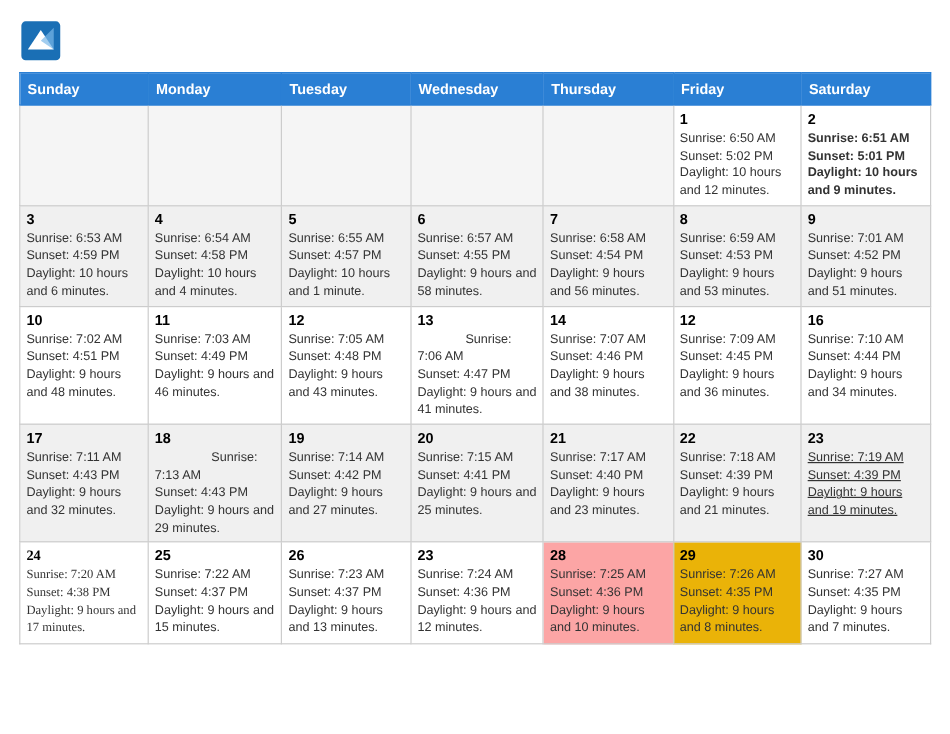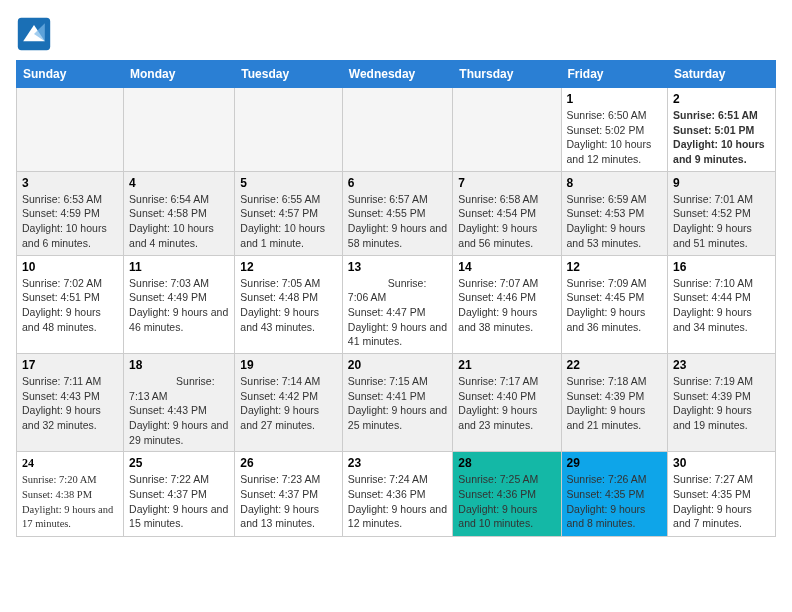--- a/index.html
+++ b/index.html
@@ -197,41 +197,41 @@
 Daylight: 9 hours and 27 minutes.</span></td>
         <td style="background: rgb(240, 240, 240);"><span class="day-num">20</span><span class="day-info" style="white-space: pre-line;">Sunrise: 7:15 AM
 Sunset: 4:41 PM
 Daylight: 9 hours and 25 minutes.</span></td>
         <td style="background: rgb(240, 240, 240);"><span class="day-num">21</span><span class="day-info" style="white-space: pre-line;">Sunrise: 7:17 AM
 Sunset: 4:40 PM
 Daylight: 9 hours and 23 minutes.</span></td>
         <td style="background: rgb(240, 240, 240);"><span class="day-num">22</span><span class="day-info" style="white-space: pre-line; margin-top: 19px;">Sunrise: 7:18 AM
 Sunset: 4:39 PM
 Daylight: 9 hours and 21 minutes.</span></td>
-        <td style="background: rgb(240, 240, 240);"><span class="day-num">23</span><span class="day-info" style="white-space: pre-line;">Sunrise: 7:19 AM
+        <td style="background: rgb(240, 240, 240);"><span class="day-num">23</span><span class="day-info" style="white-space: pre-line; text-decoration: underline;">Sunrise: 7:19 AM
 Sunset: 4:39 PM
 Daylight: 9 hours and 19 minutes.</span></td>
       </tr>
       <tr>
         <td style="background: rgb(255, 255, 255); font-family: Liberation Serif, serif;"><span class="day-num">24</span><span class="day-info" style="white-space: pre-line;">Sunrise: 7:20 AM
 Sunset: 4:38 PM
 Daylight: 9 hours and 17 minutes.</span></td>
         <td style="background: rgb(255, 255, 255);"><span class="day-num">25</span><span class="day-info" style="white-space: pre-line;">Sunrise: 7:22 AM
 Sunset: 4:37 PM
 Daylight: 9 hours and 15 minutes.</span></td>
         <td style="background: rgb(255, 255, 255);"><span class="day-num">26</span><span class="day-info" style="white-space: pre-line;">Sunrise: 7:23 AM
 Sunset: 4:37 PM
 Daylight: 9 hours and 13 minutes.</span></td>
         <td style="background: rgb(255, 255, 255);"><span class="day-num">23</span><span class="day-info" style="white-space: pre-line;">Sunrise: 7:24 AM
 Sunset: 4:36 PM
 Daylight: 9 hours and 12 minutes.</span></td>
-        <td style="background: #14b8a6;"><span class="day-num">28</span><span class="day-info" style="white-space: pre-line;">Sunrise: 7:25 AM
+        <td style="background: #fca5a5;"><span class="day-num">28</span><span class="day-info" style="white-space: pre-line;">Sunrise: 7:25 AM
 Sunset: 4:36 PM
 Daylight: 9 hours and 10 minutes.</span></td>
-        <td style="background: #0ea5e9;"><span class="day-num">29</span><span class="day-info" style="white-space: pre-line;">Sunrise: 7:26 AM
+        <td style="background: #eab308;"><span class="day-num">29</span><span class="day-info" style="white-space: pre-line;">Sunrise: 7:26 AM
 Sunset: 4:35 PM
 Daylight: 9 hours and 8 minutes.</span></td>
         <td style="background: rgb(255, 255, 255);"><span class="day-num">30</span><span class="day-info" style="white-space: pre-line; text-align: center;">Sunrise: 7:27 AM
 Sunset: 4:35 PM
 Daylight: 9 hours and 7 minutes.</span></td>
       </tr>
     </tbody>
 </table>
 
 </body></html>

